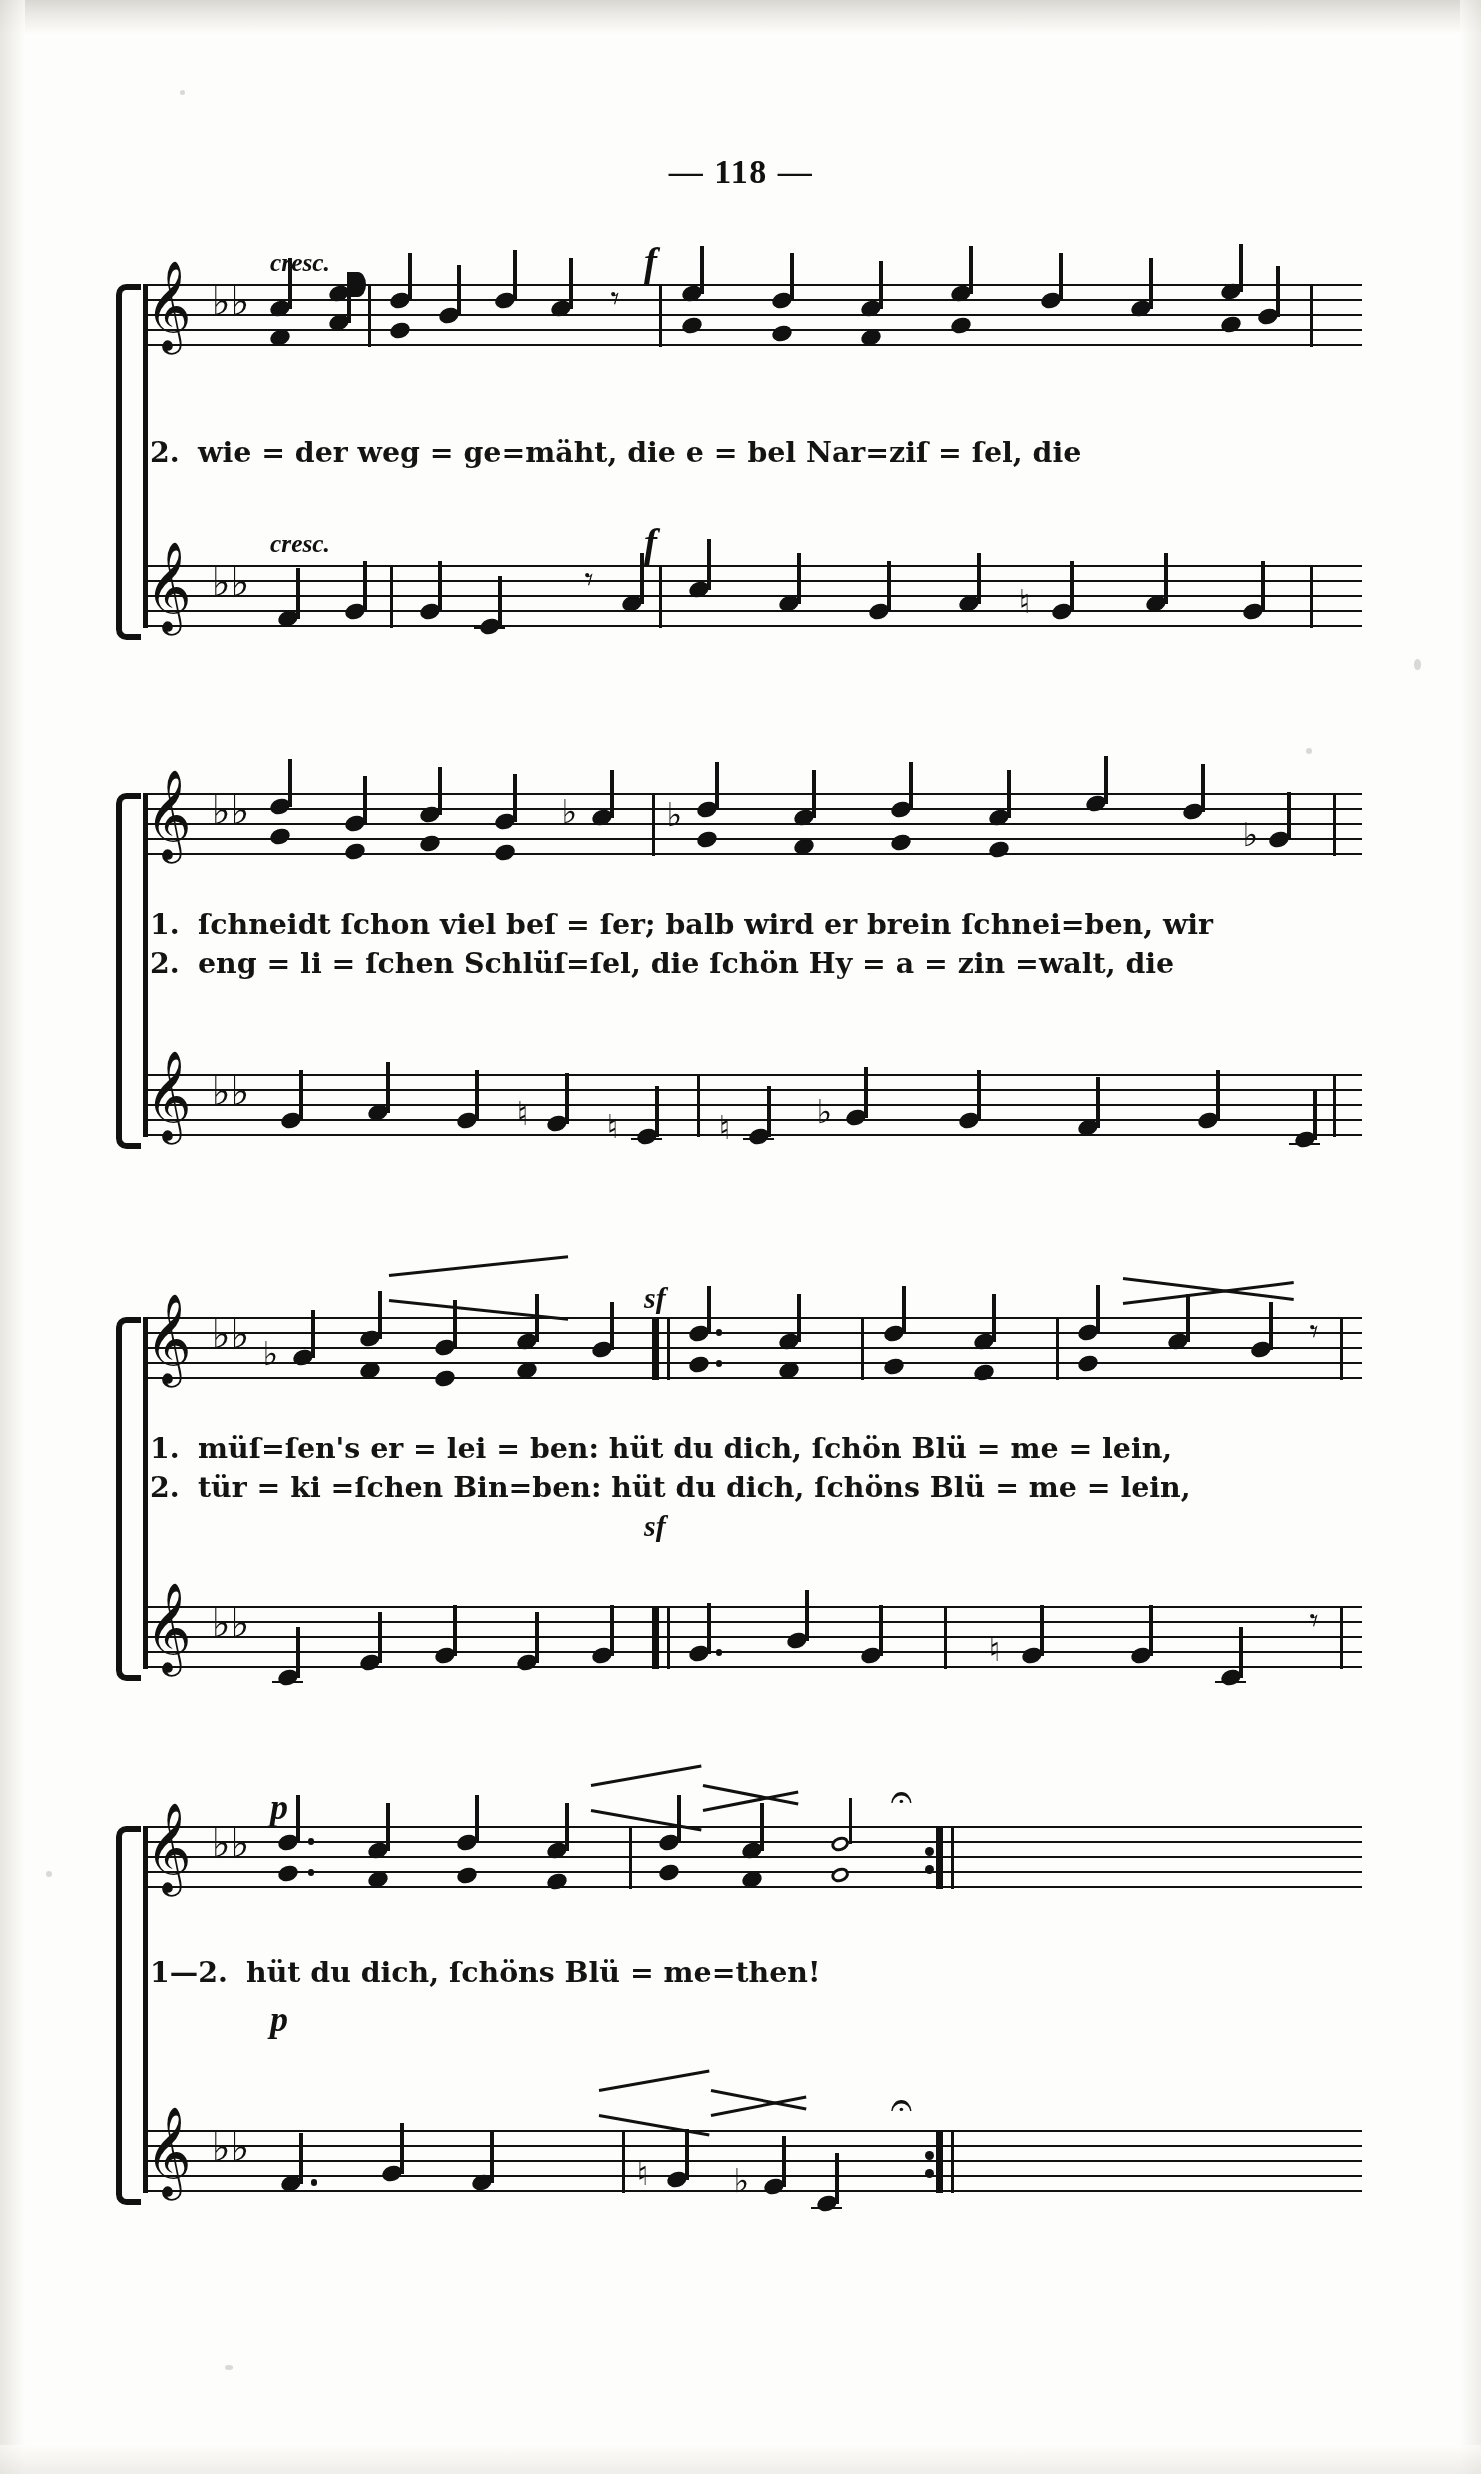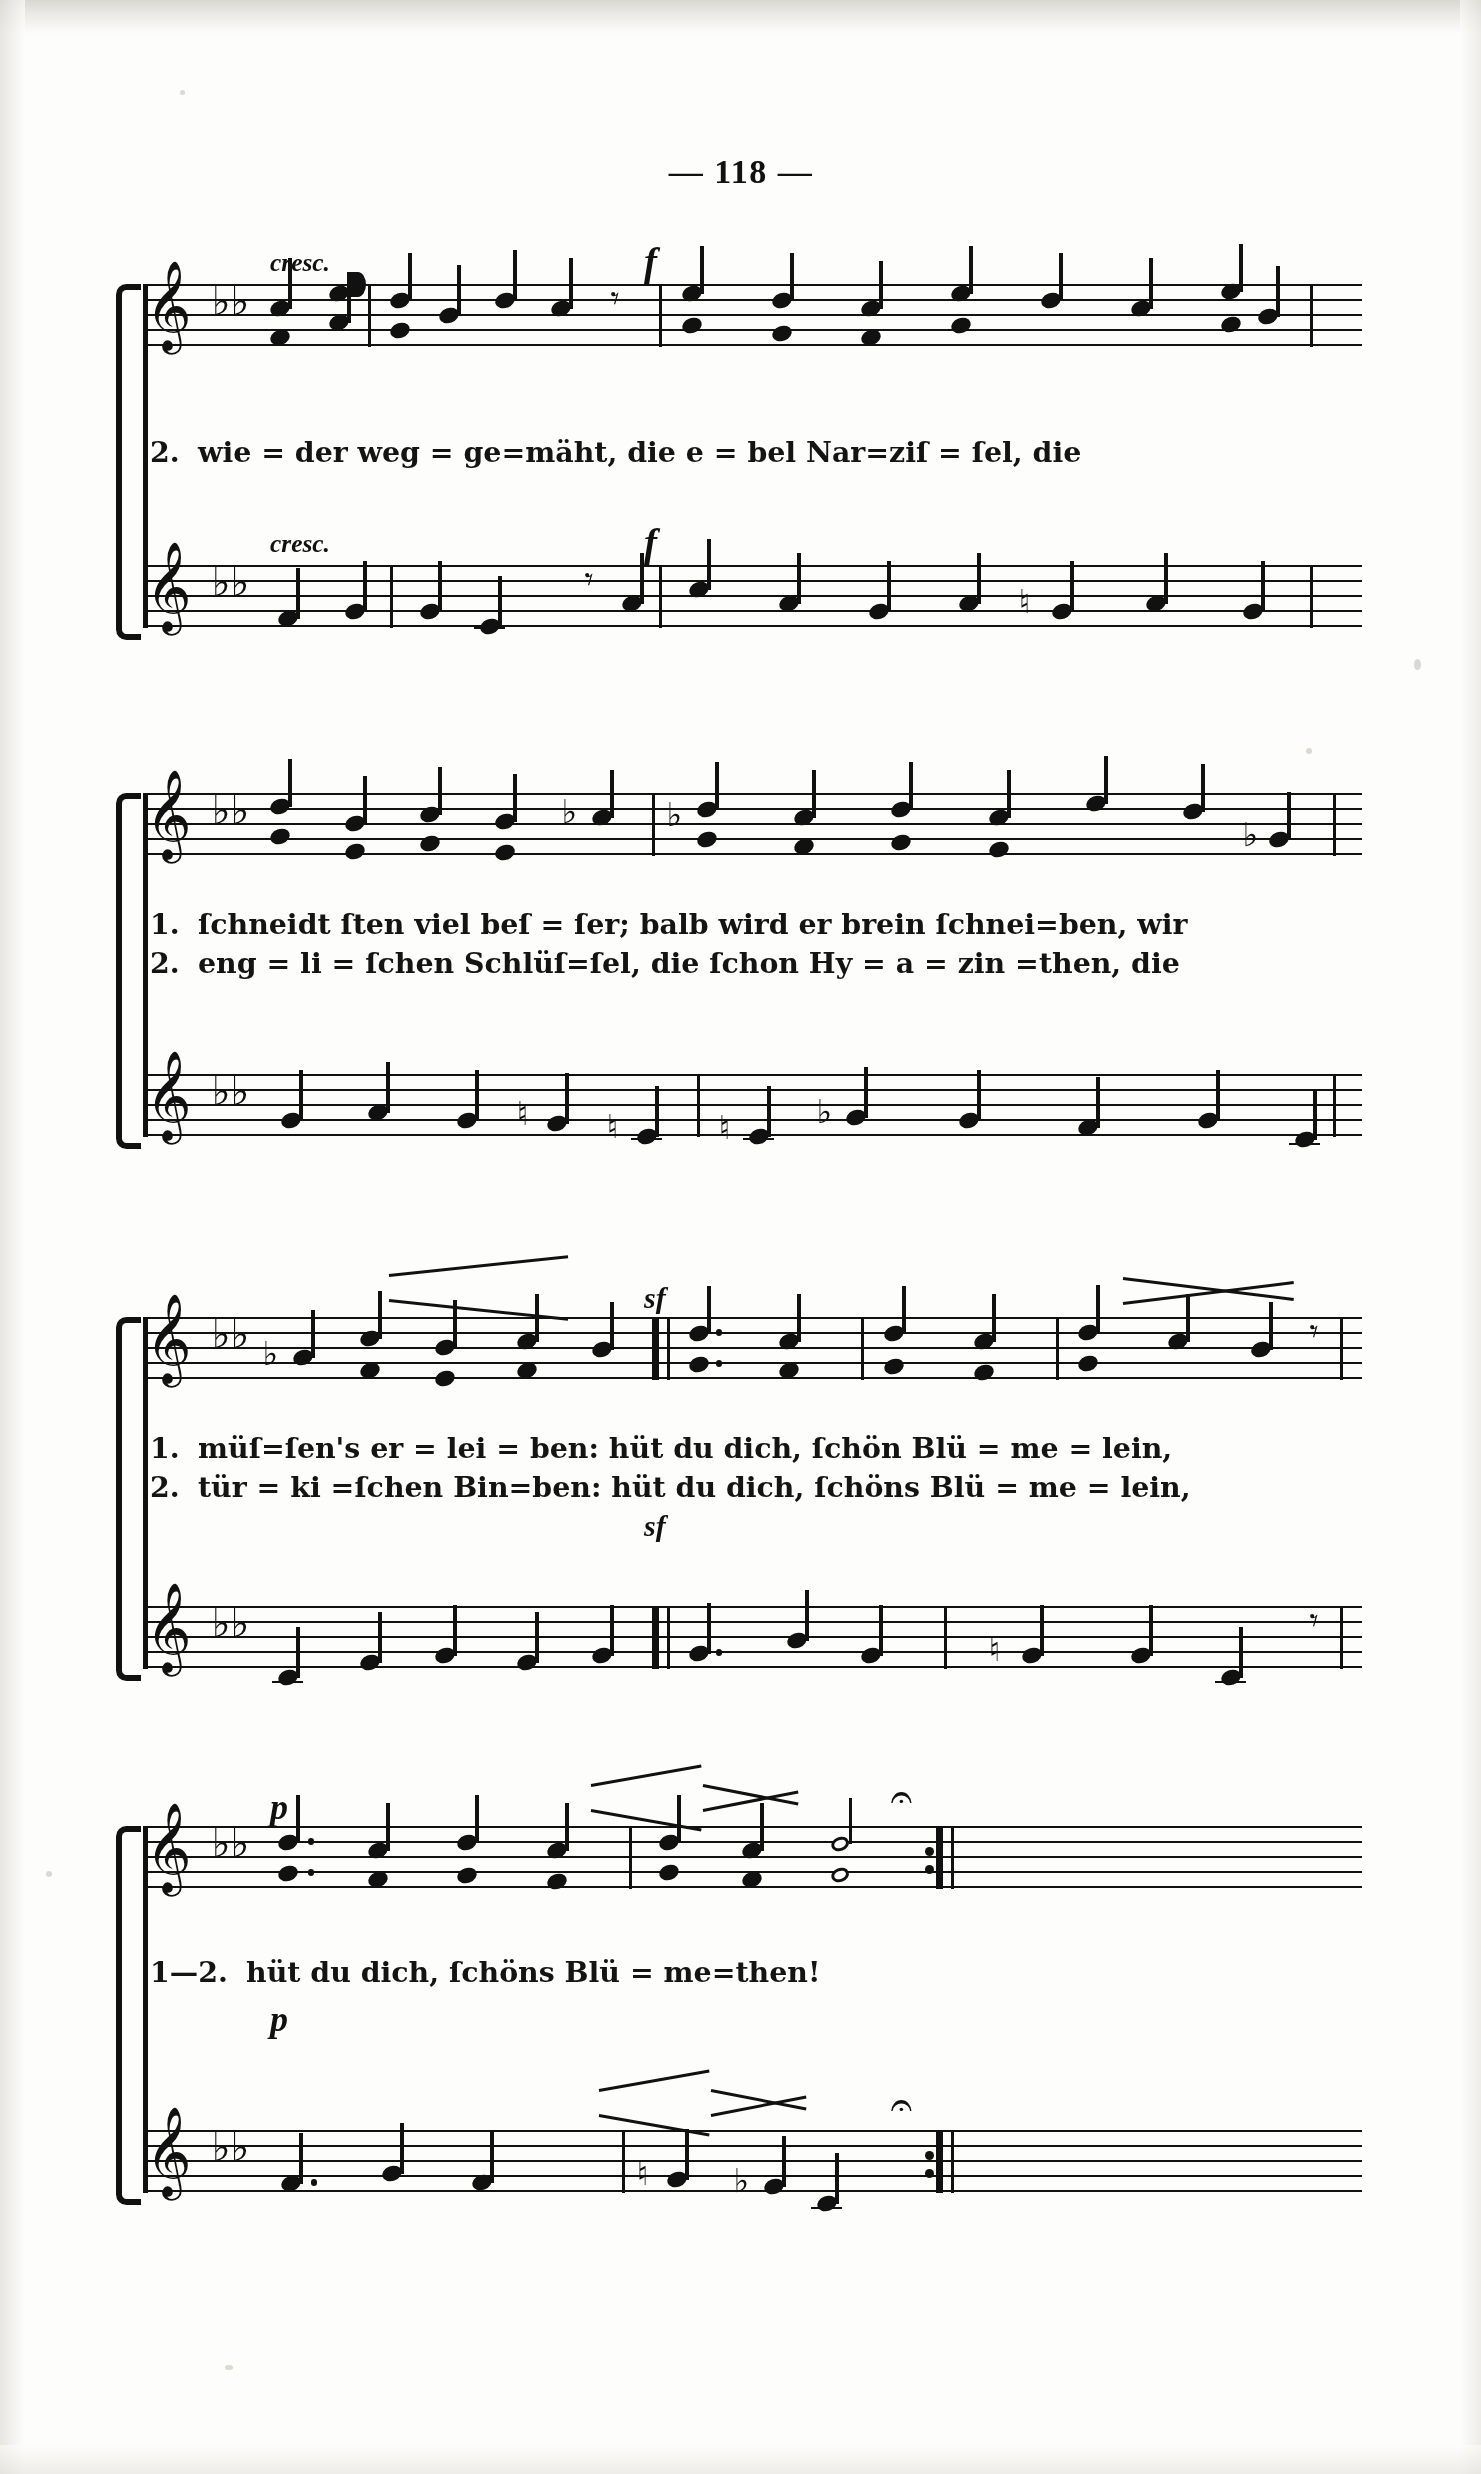--- a/index.html
+++ b/index.html
@@ -490,24 +490,24 @@
         </div>
       <div class="accid" style="left:1100px;top:25.4px;">♭</div>
       <div class="note" style="left:1126px;top:39px;">
           <div class="head"></div>
           <div class="stem" style="left:18.7px;top:-40px;height:48px;"></div>
         </div>
       <div class="barline" style="left:1190px;top:0;height:63px;"></div>
     </div>
 
     <div class="lyrics" style="top:129px;">
-      <span class="num">1.</span><span>ſchneidt ſten viel  beſ = ſer;  balb wird   er brein ſchnei=ben, wir</span>
+      <span class="num">1.</span><span>ſchneidt ſchon viel  beſ = ſer;  balb wird   er brein ſchnei=ben, wir</span>
     </div>
     <div class="lyrics" style="top:168px;">
-      <span class="num">2.</span><span>eng  =  li  = ſchen Schlüſ=ſel,  die  ſchon Hy = a = zin =then, die</span>
+      <span class="num">2.</span><span>eng  =  li  = ſchen Schlüſ=ſel,  die  ſchön Hy = a = zin =walt, die</span>
     </div>
 
     <div class="staff" style="top:296px;">
       <div class="ln"></div>
         <div class="ln"></div>
         <div class="ln"></div>
         <div class="ln"></div>
         <div class="ln"></div>
       <div class="clef" style="left:3px;top:-18px;">𝄞</div>
       <div class="keysig" style="left:69px;top:-3px;">♭♭</div>

